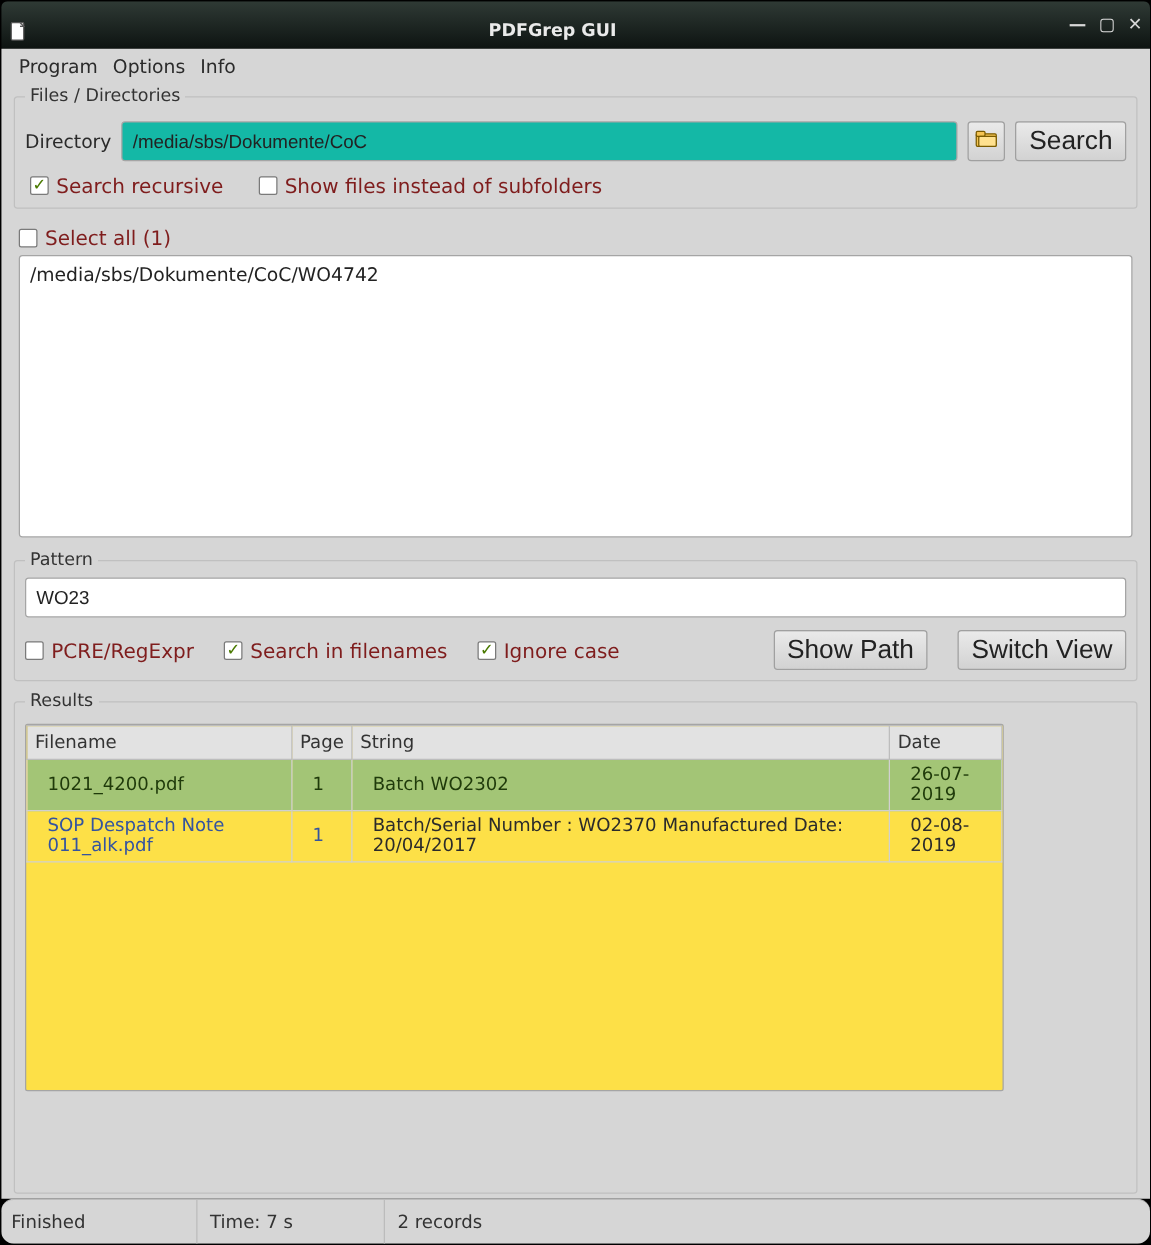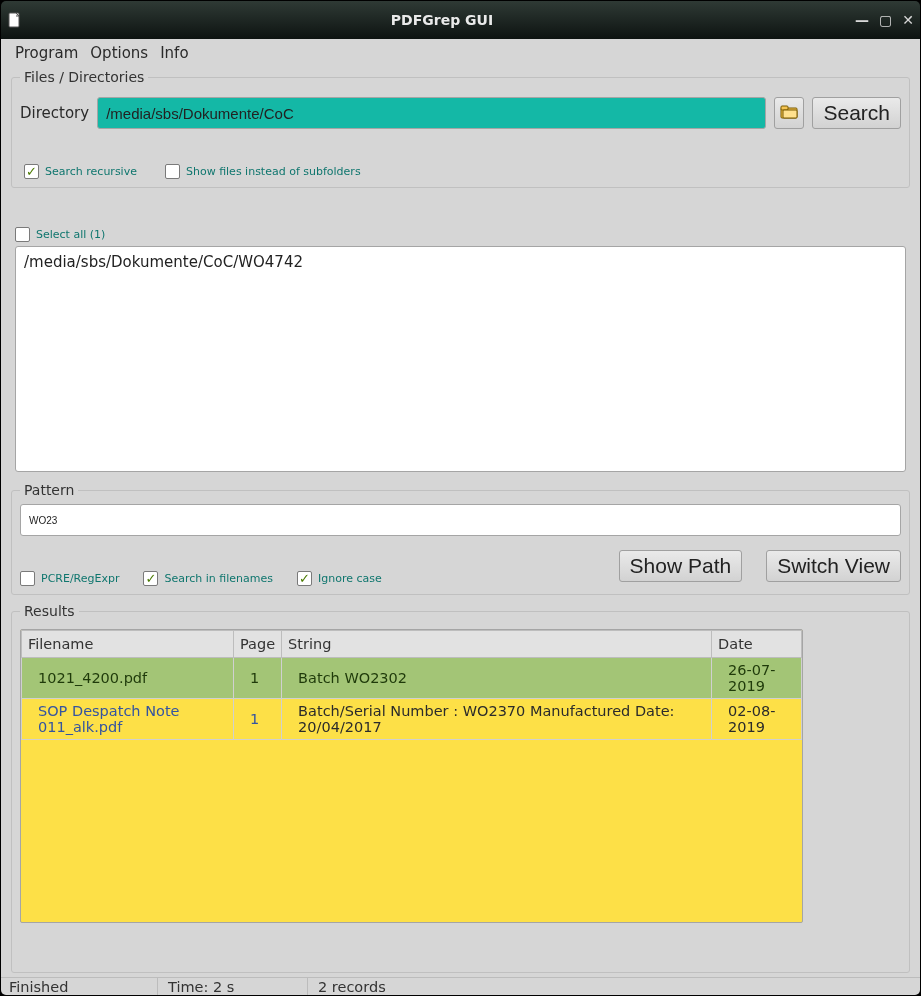--- a/index.html
+++ b/index.html
@@ -21,21 +21,20 @@
     display: flex;
     flex-direction: column;
     border: 1px solid #000;
     border-radius: 6px;
     overflow: hidden;
   }
   .titlebar {
     height: 38px;
     background: linear-gradient(to bottom, #2f3a35 0%, #0d1311 100%);
     display: flex;
-    align-items: center;
     color: #eaeaea;
     font-weight: bold;
     padding: 16px 6px;
     flex-shrink: 0;
   }
   .titlebar .doc-icon {
     width: 16px; height: 16px; margin-right: 6px;
   }
   .titlebar .title-text {
     flex: 1;
@@ -96,21 +95,21 @@
     font-size: 21px;
     color: #222;
     cursor: pointer;
     display: inline-flex;
     align-items: center;
     justify-content: center;
   }
   .icon-btn { width: 30px; padding: 0; }
 
   .checkrow { display: flex; align-items: center; gap: 28px; margin-top: 10px; padding-left: 4px; }
-  .chk { display: inline-flex; align-items: center; gap: 6px; font-size: 11px; color: #0f766e; margin-top: 25px; }
+  .chk { display: inline-flex; align-items: center; gap: 6px; font-size: 16px; color: #7f1d1d; }
   .chkbox {
     width: 15px; height: 15px;
     border: 1px solid #7a7a7a;
     border-radius: 2px;
     background: #fff;
     display: inline-flex; align-items: center; justify-content: center;
   }
   .chkbox.checked::after {
     content: "✓";
     color: #4a7a00;
@@ -135,21 +134,21 @@
     overflow: auto;
   }
 
   .pattern-input {
     width: 100%;
     height: 32px;
     border: 1px solid #a5a5a5;
     border-radius: 3px;
     background: #fff;
     padding: 4px 8px;
-    font-size: 10px;
+    font-size: 15px;
     color: #222;
   }
   .pattern-controls {
     display: flex;
     align-items: center;
     margin-top: 10px;
     gap: 24px;
   }
   .pattern-controls .spacer { flex: 1; }
 
@@ -178,28 +177,29 @@
     padding: 4px 16px;
     vertical-align: middle;
   }
   tr.row-selected td {
     background: #a3c576;
     color: #1f3a0a;
   }
   .link-cell { color: #3454a0; }
 
   .statusbar {
-    height: 18px;
+    height: 36px;
     background: #d6d6d6;
     border-top: 1px solid #bcbcbc;
     display: flex;
     align-items: center;
     font-size: 14.5px;
     color: #333;
     padding: 0 6px;
+    border-radius: 10px;
   }
   .statusbar .cell {
     border-left: 1px solid #bcbcbc;
     padding: 0 10px;
     height: 100%;
     display: flex;
     align-items: center;
   }
   .statusbar .cell:first-child { border-left: none; padding-left: 2px; }
   .statusbar .w1 { width: 150px; }
@@ -323,17 +323,17 @@
             </tr>
           </tbody>
         </table>
       </div>
     </fieldset>
 
   </div>
 
   <div class="statusbar">
     <div class="cell w1">Finished</div>
-    <div class="cell w2">Time: 2 s</div>
+    <div class="cell w2">Time: 7 s</div>
     <div class="cell w3">2  records</div>
   </div>
 
 </div>
 
 </body></html>

